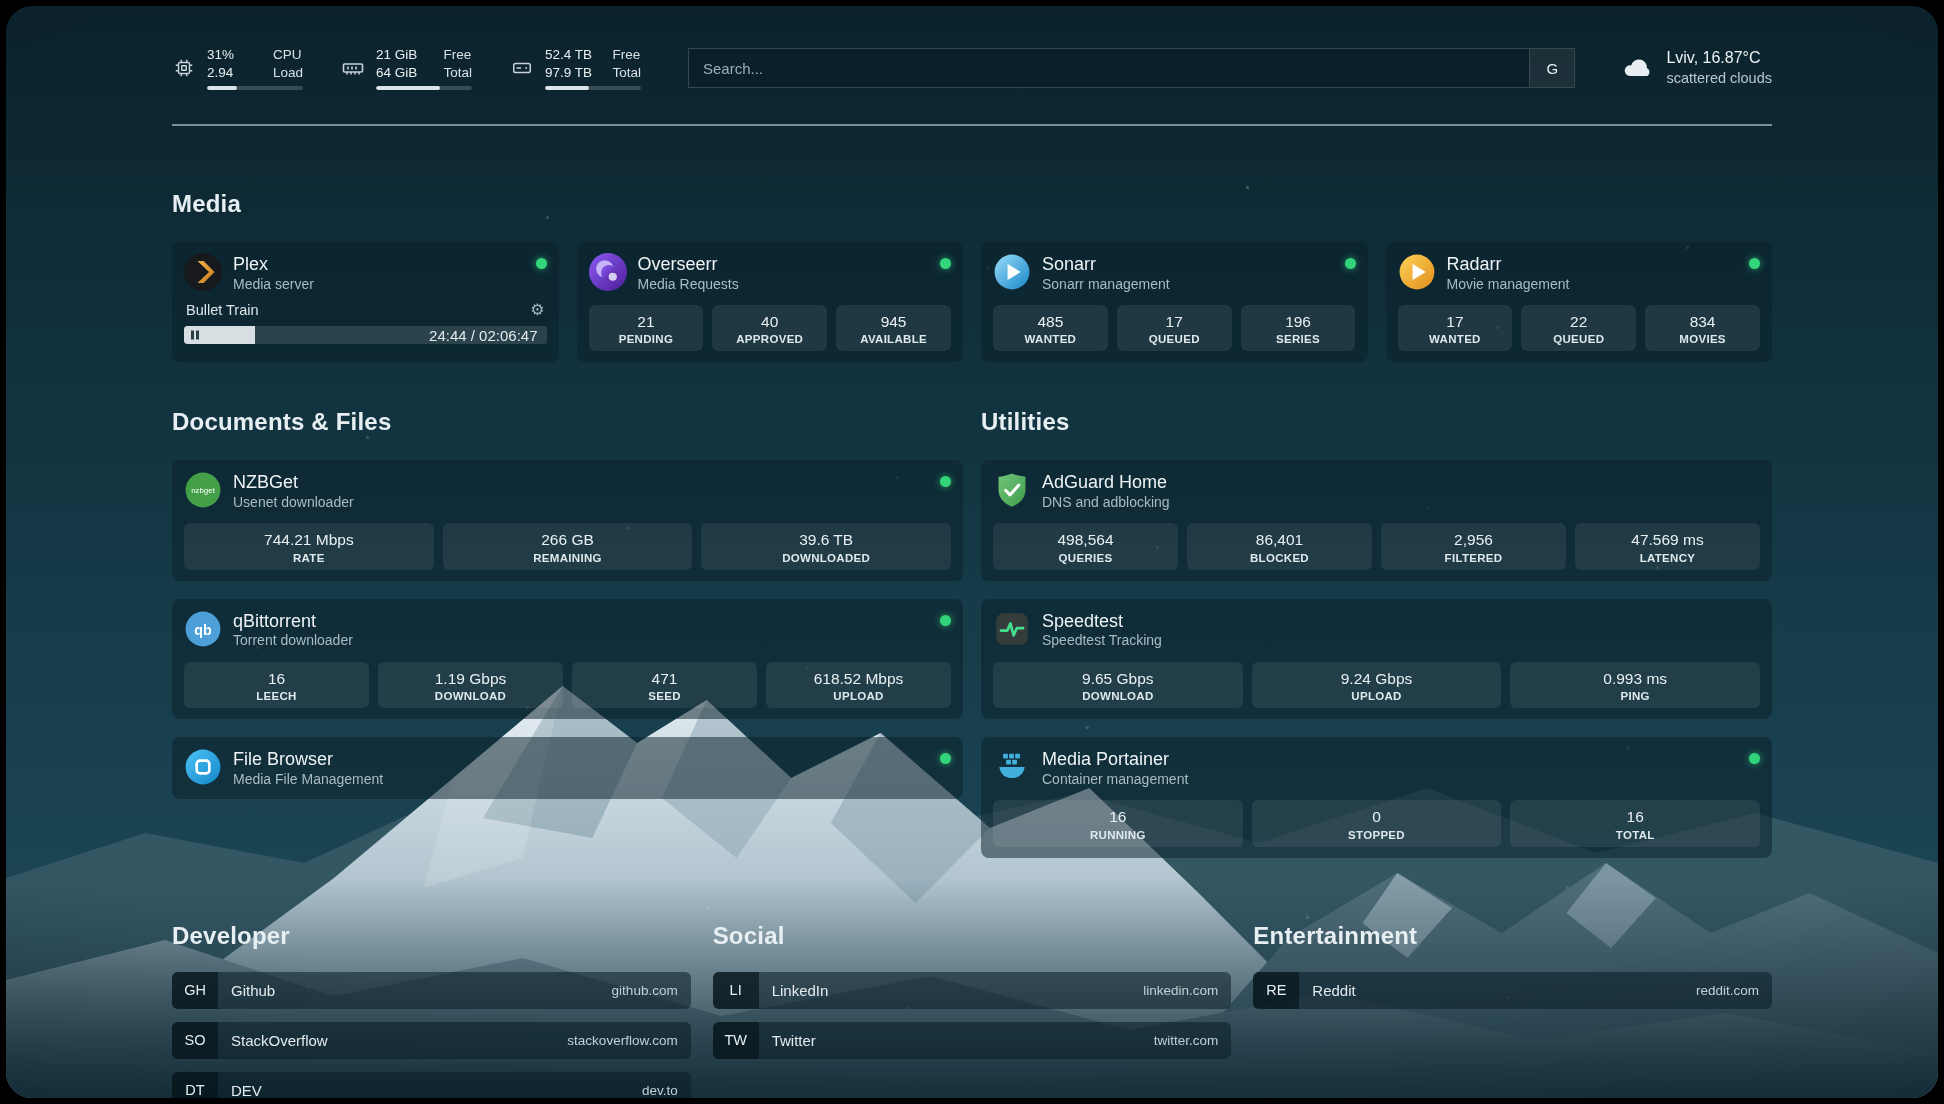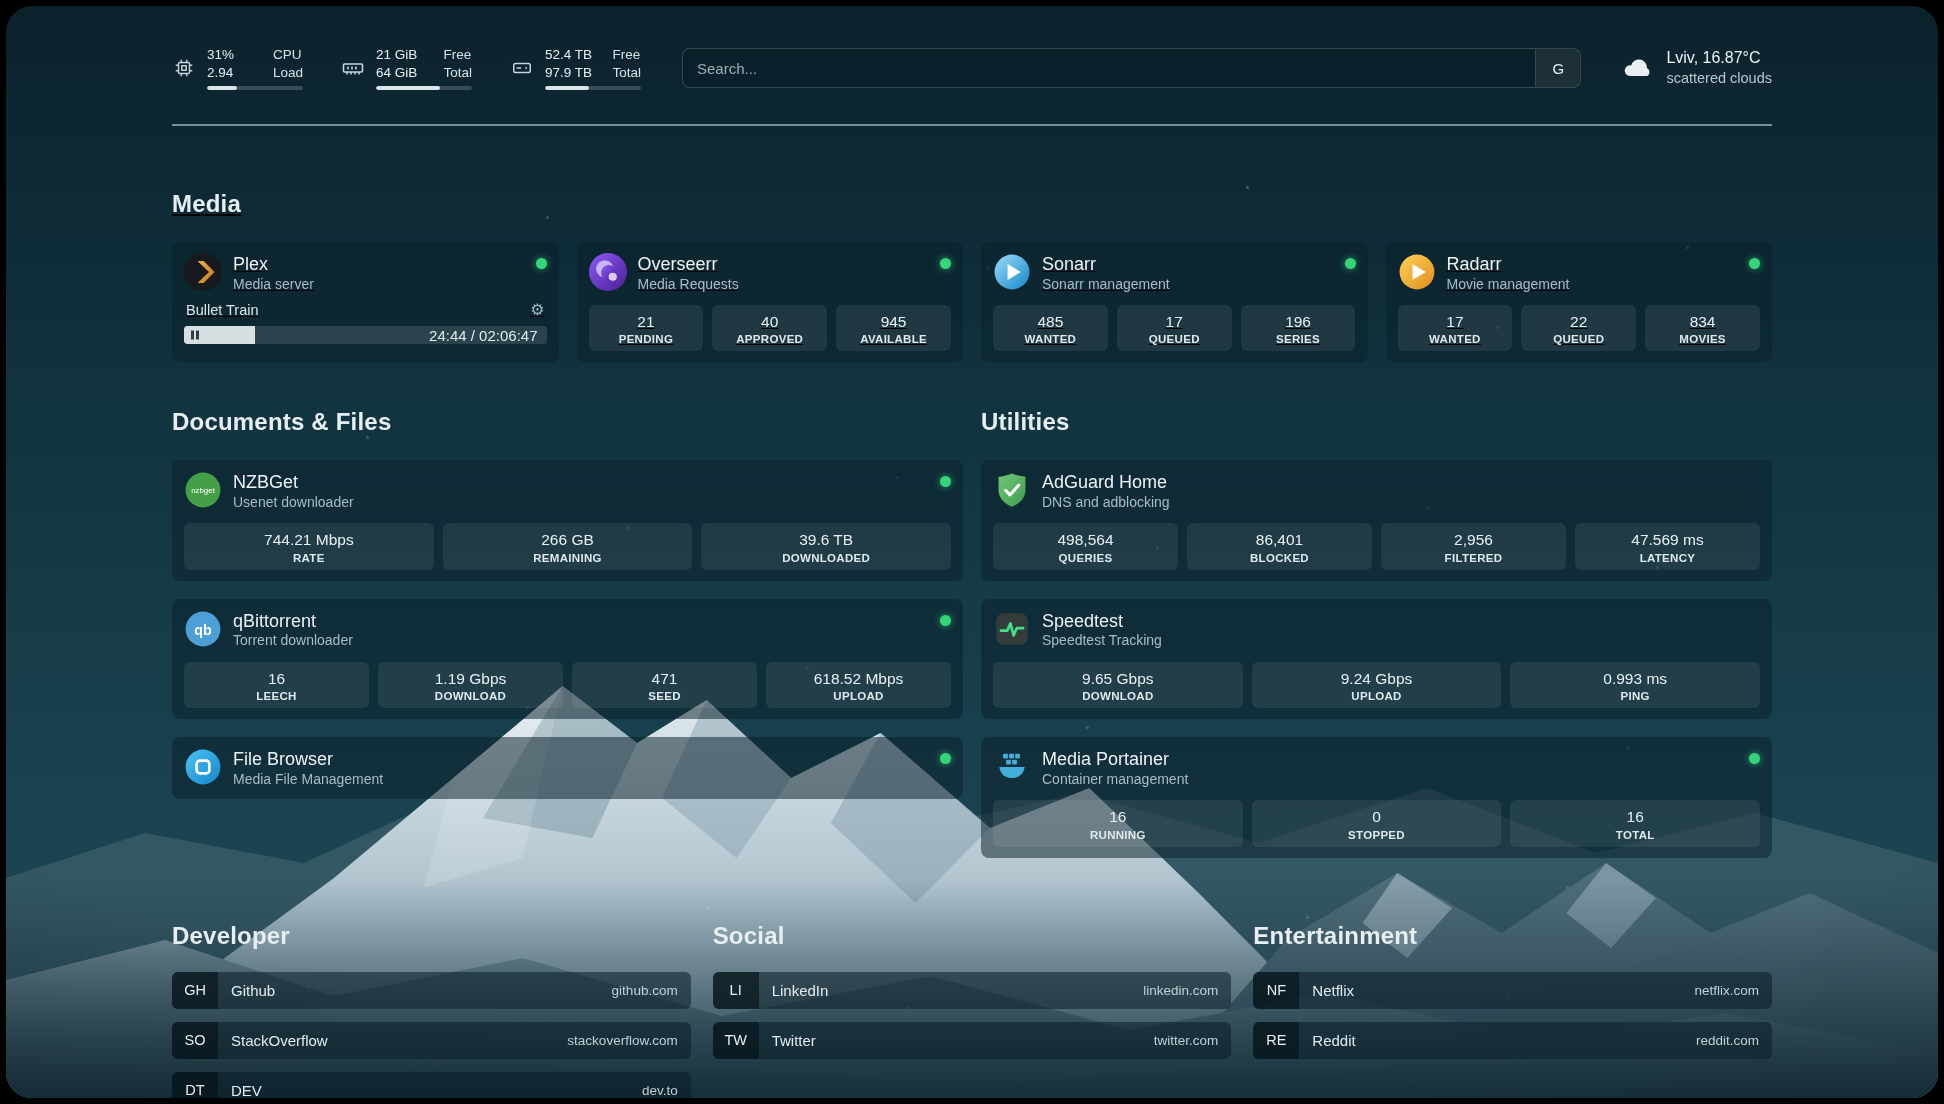--- a/index.html
+++ b/index.html
@@ -36,37 +36,37 @@
   .topbar{display:flex;align-items:center;gap:30px;height:56px;}
   .resources{display:flex;gap:38px;align-items:center;}
   .res{display:flex;align-items:center;gap:11px;justify-content:center;}
   .res-icon{width:24px;height:24px;display:flex;align-items:center;justify-content:center;flex:none;}
   .res-body{display:flex;flex-direction:column;min-width:96px;}
   .res-text{display:flex;justify-content:space-between;gap:16px;font-size:13.5px;line-height:1.3;}
   .res-vals{color:#e9f0f2;}
   .res-labs{color:#d7e2e6;}
   .res-bar{margin-top:5px;height:4px;border-radius:2px;background:rgba(255,255,255,0.18);overflow:hidden;}
   .res-fill{height:100%;background:#dbe4e8;border-radius:2px;}
-  .search{flex:1;height:38px;display:flex;align-items:stretch;margin:0 11px;
-    background:rgba(10,28,36,0.55);border:1px solid rgba(255,255,255,0.18);border-radius:8px;overflow:hidden;}
+  .search{flex:1;height:38px;display:flex;align-items:stretch;margin:0 17px;
+    background:rgba(10,28,36,0.55);border:1px solid rgba(255,255,255,0.18);border-radius:0;overflow:hidden;}
   .search input{flex:1;background:transparent;border:none;outline:none;padding:0 14px;
     color:#dfe8ea;font-size:15px;font-family:"Liberation Sans",sans-serif;}
   .search input::placeholder{color:#9db0b7;}
   .gbtn{width:44px;display:flex;align-items:center;justify-content:center;
     background:rgba(255,255,255,0.08);border-left:1px solid rgba(255,255,255,0.12);
     color:#e6edf0;font-size:15px;cursor:pointer;}
   .weather{display:flex;align-items:center;gap:12px;}
   .weather-icon{width:32px;height:32px;display:flex;align-items:center;justify-content:center;}
   .weather-loc{font-size:16px;color:#eef3f5;line-height:1.3;}
   .weather-cond{font-size:14.5px;color:#b9c8cd;line-height:1.3;}
   .divider{border:none;border-top:2px solid rgba(214,230,236,0.55);margin:28px 0 0 0;}
 
   
   h2.sec{font-size:24px;font-weight:600;color:#e8eff2;margin:0 0 24px 0;letter-spacing:.2px;}
-  .media-sec{margin-top:64px;text-decoration:underline;}
+  .media-sec{margin-top:64px;}
   .media-grid{display:grid;grid-template-columns:repeat(4,1fr);gap:18px;}
   .twocol{display:grid;grid-template-columns:1fr 1fr;gap:18px;margin-top:46px;align-items:start;}
   .col-stack{display:flex;flex-direction:column;gap:18px;}
 
   
   .card{background:rgba(9,33,43,0.52);border-radius:8px;padding:11px 12px;}
   .card-head{display:flex;align-items:flex-start;gap:11px;}
   .logo{width:38px;height:38px;flex:none;display:flex;align-items:center;justify-content:center;}
   .svc-txt{display:flex;flex-direction:column;justify-content:center;min-height:38px;}
   .svc-name{font-size:18px;color:#eef3f5;font-weight:500;line-height:1.25;}
@@ -625,25 +625,20 @@
             <span class="bm-name">Twitter</span>
             <span class="bm-url">twitter.com</span>
           </div>
         </div>
       </div>
 
       <div class="bm-col">
         <h2 class="sec">Entertainment</h2>
         <div class="bm-rows">
           <div class="bm-row">
-            <span class="bm-abbr">NF</span>
-            <span class="bm-name">Netflix</span>
-            <span class="bm-url">netflix.com</span>
-          </div>
-          <div class="bm-row">
             <span class="bm-abbr">RE</span>
             <span class="bm-name">Reddit</span>
             <span class="bm-url">reddit.com</span>
           </div>
         </div>
       </div>
     </div>
 
   </div>
 </div>

